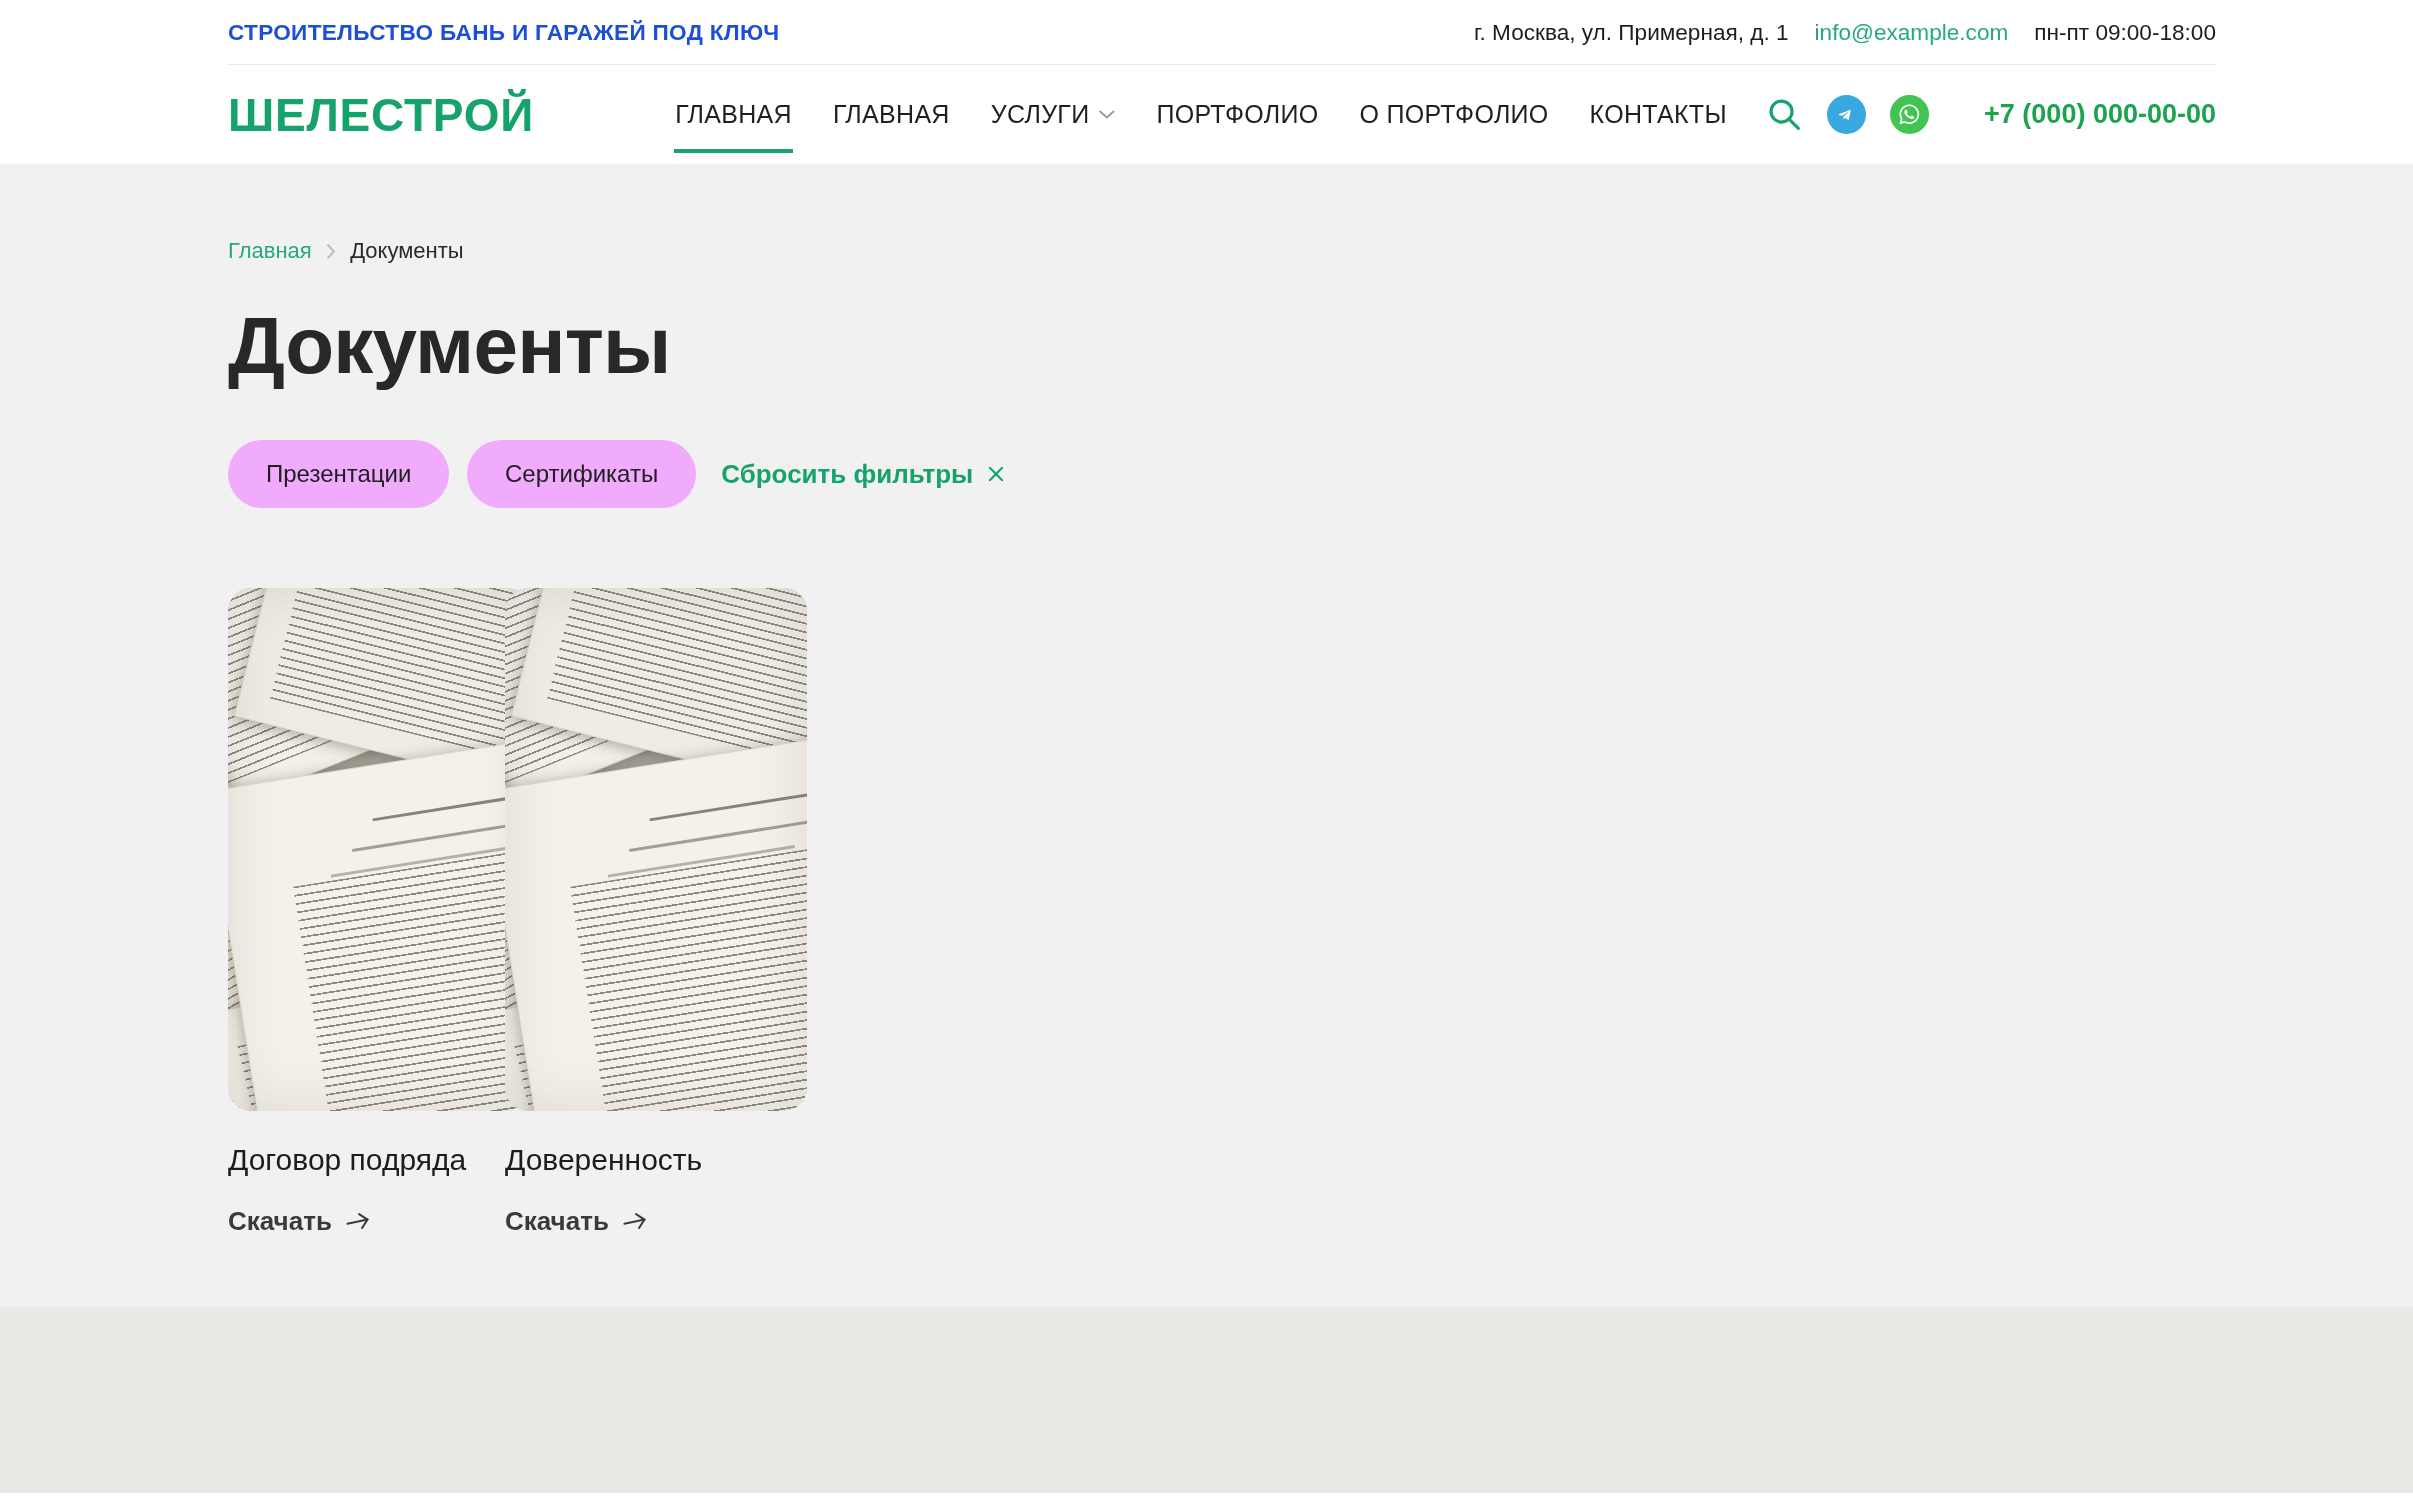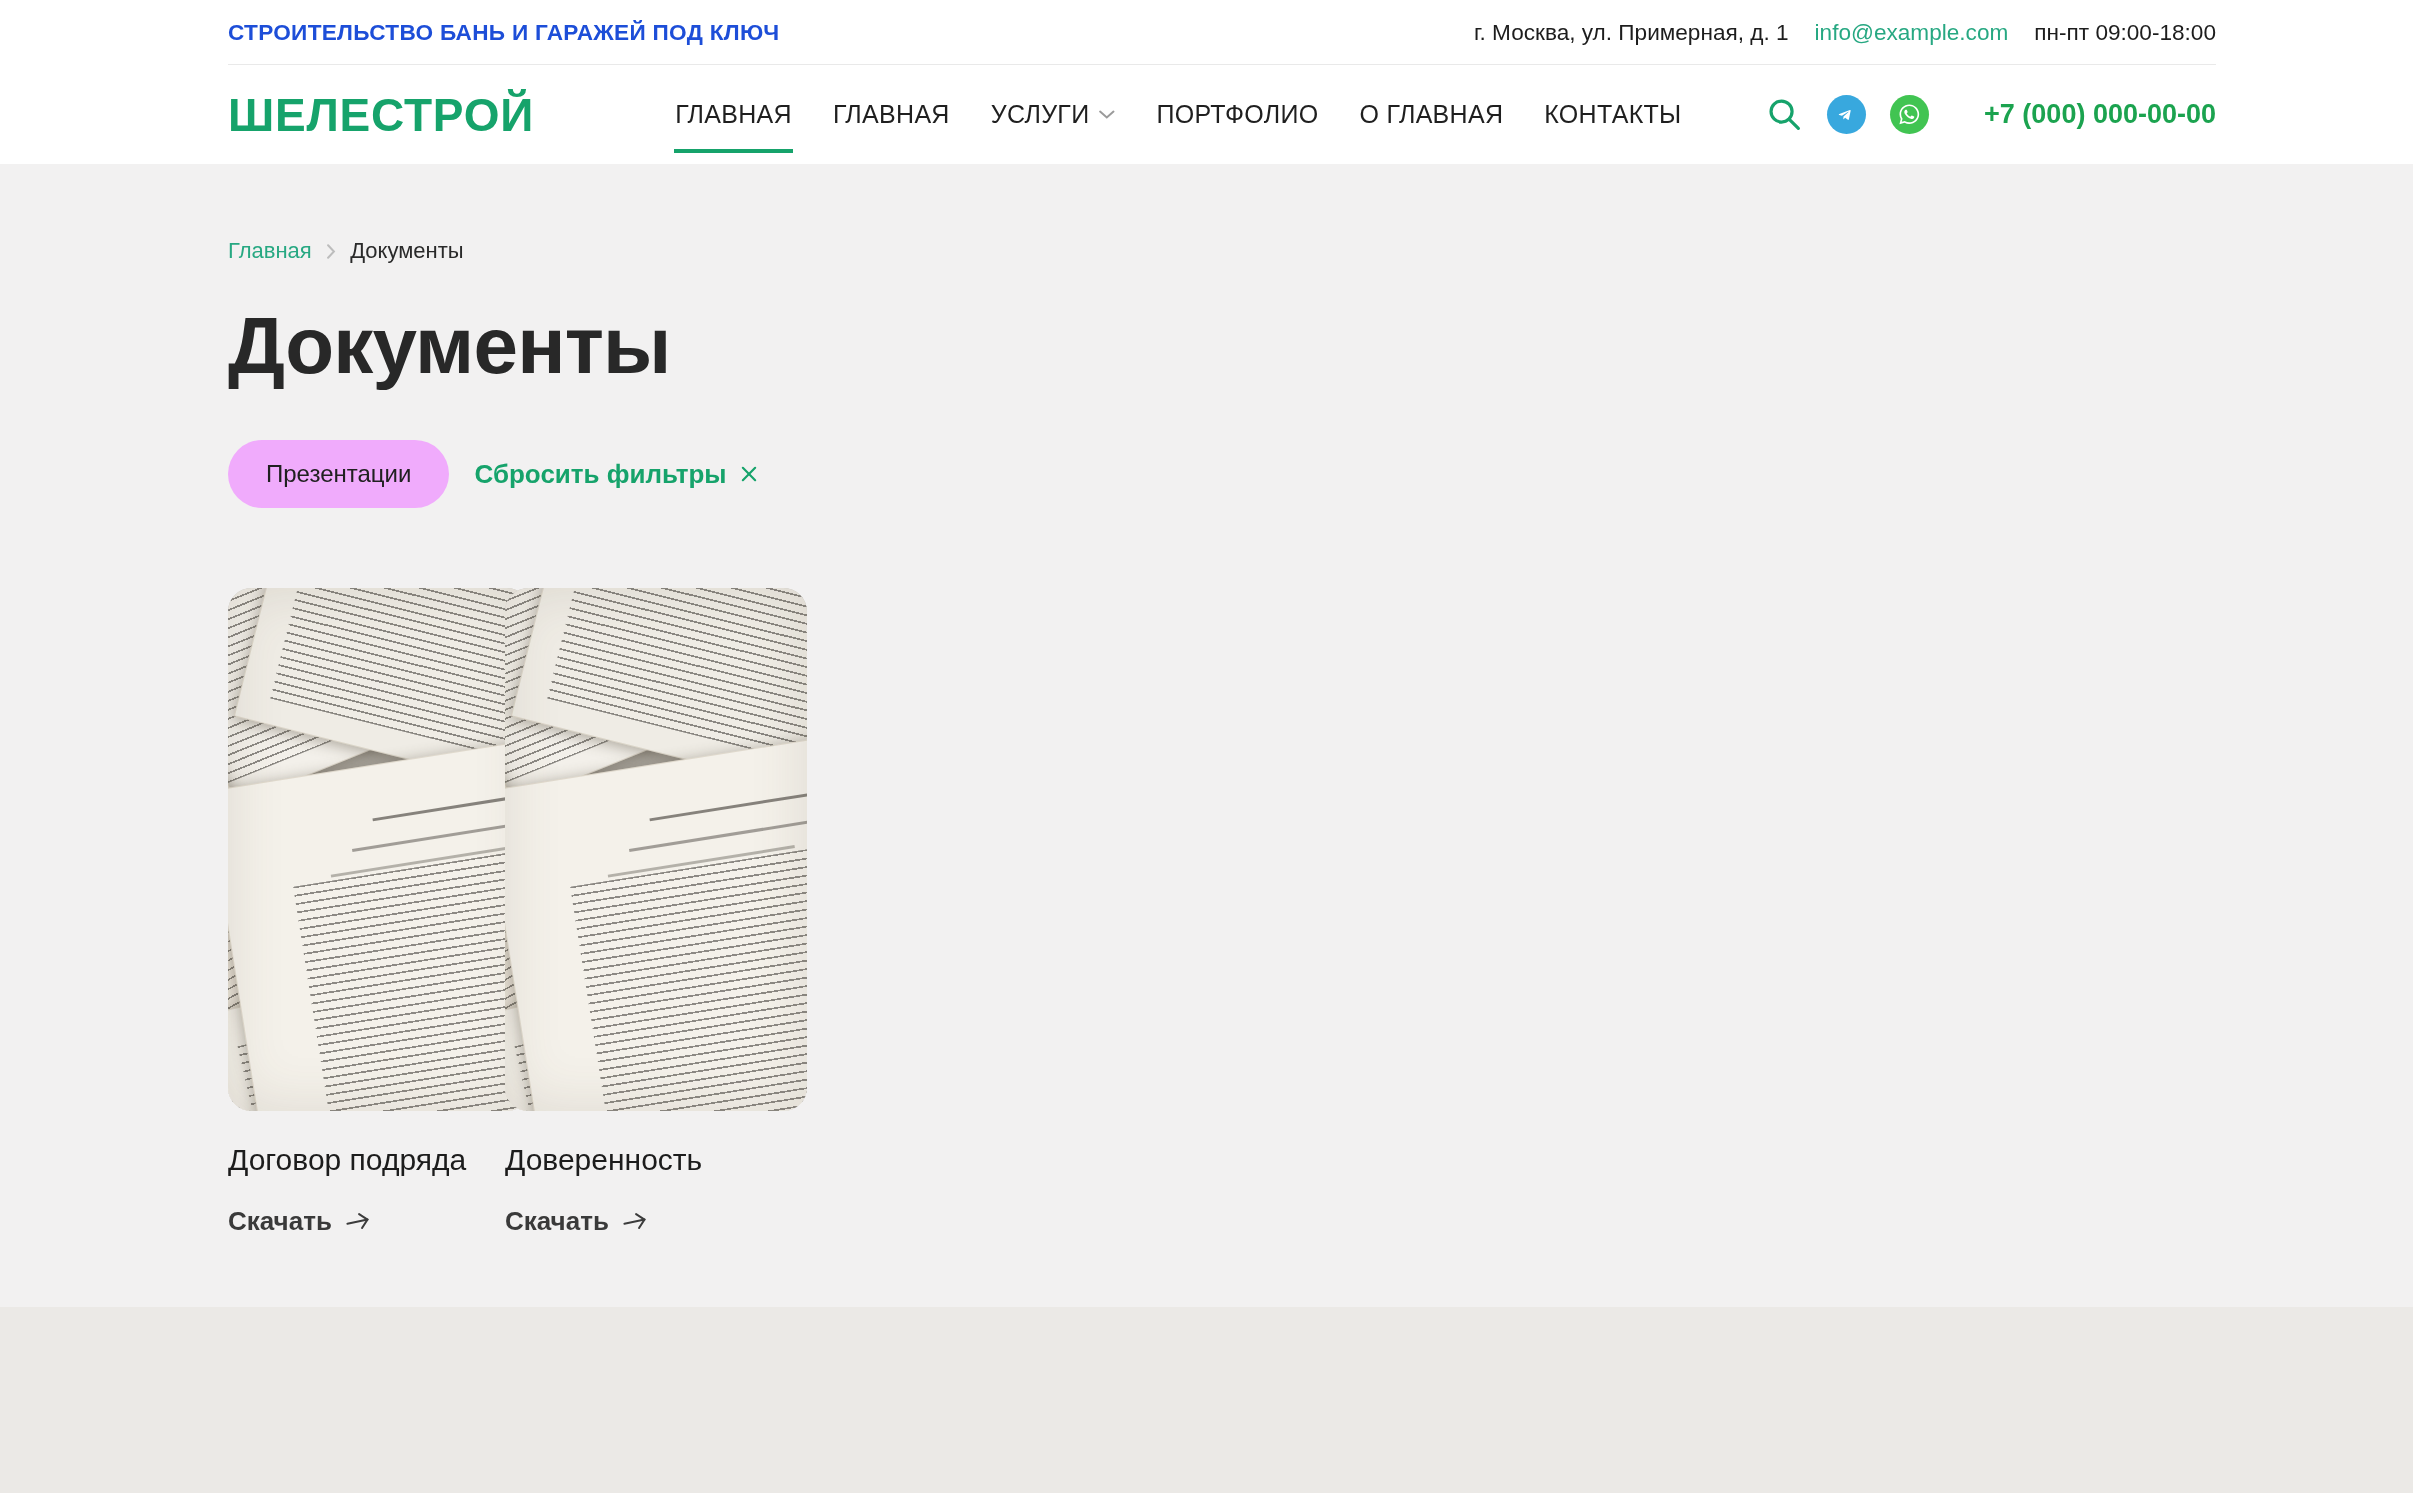--- a/index.html
+++ b/index.html
@@ -164,21 +164,21 @@
       <a class="nav-item">
         <span>УСЛУГИ</span>
         <svg width="17.6" height="11" viewBox="0 0 21 13" fill="none" stroke="#9b9b9b" stroke-width="2.4" stroke-linecap="round">
             <polyline points="2.5,3 10.5,10 18.5,3"></polyline>
           </svg>
       </a>
       <a class="nav-item">
         <span>ПОРТФОЛИО</span>
       </a>
       <a class="nav-item">
-        <span>О ГЛАВНАЯ</span>
+        <span>О ПОРТФОЛИО</span>
       </a>
       <a class="nav-item">
         <span>КОНТАКТЫ</span>
       </a>
     </nav>
     <div class="hdr-right">
       <button class="icon-btn">
         <svg width="37" height="37" viewBox="0 0 44 44" fill="none" stroke="currentColor" stroke-width="3.8" stroke-linecap="round">
             <circle cx="18.5" cy="18.5" r="12.5"></circle>
             <line x1="28" y1="28" x2="38.5" y2="38.5"></line>
@@ -205,20 +205,21 @@
     <svg width="10" height="17" viewBox="0 0 12 20" fill="none" stroke="#bdbdbd" stroke-width="2.4" stroke-linecap="round">
         <polyline points="2.5,2.5 9.5,10 2.5,17.5"></polyline>
       </svg>
     <span class="bc-cur">Документы</span>
   </div>
 
   <h1 class="page-title">Документы</h1>
 
   <div class="filters">
     <button class="chip">Презентации</button>
+    <button class="chip">Сертификаты</button>
     <button class="reset">
       <span>Сбросить фильтры</span>
       <svg width="20" height="20" viewBox="0 0 26 26" fill="none" stroke="currentColor" stroke-width="2.8" stroke-linecap="round">
           <line x1="5" y1="5" x2="21" y2="21"></line>
           <line x1="21" y1="5" x2="5" y2="21"></line>
         </svg>
     </button>
   </div>
 
   <div class="cards">

